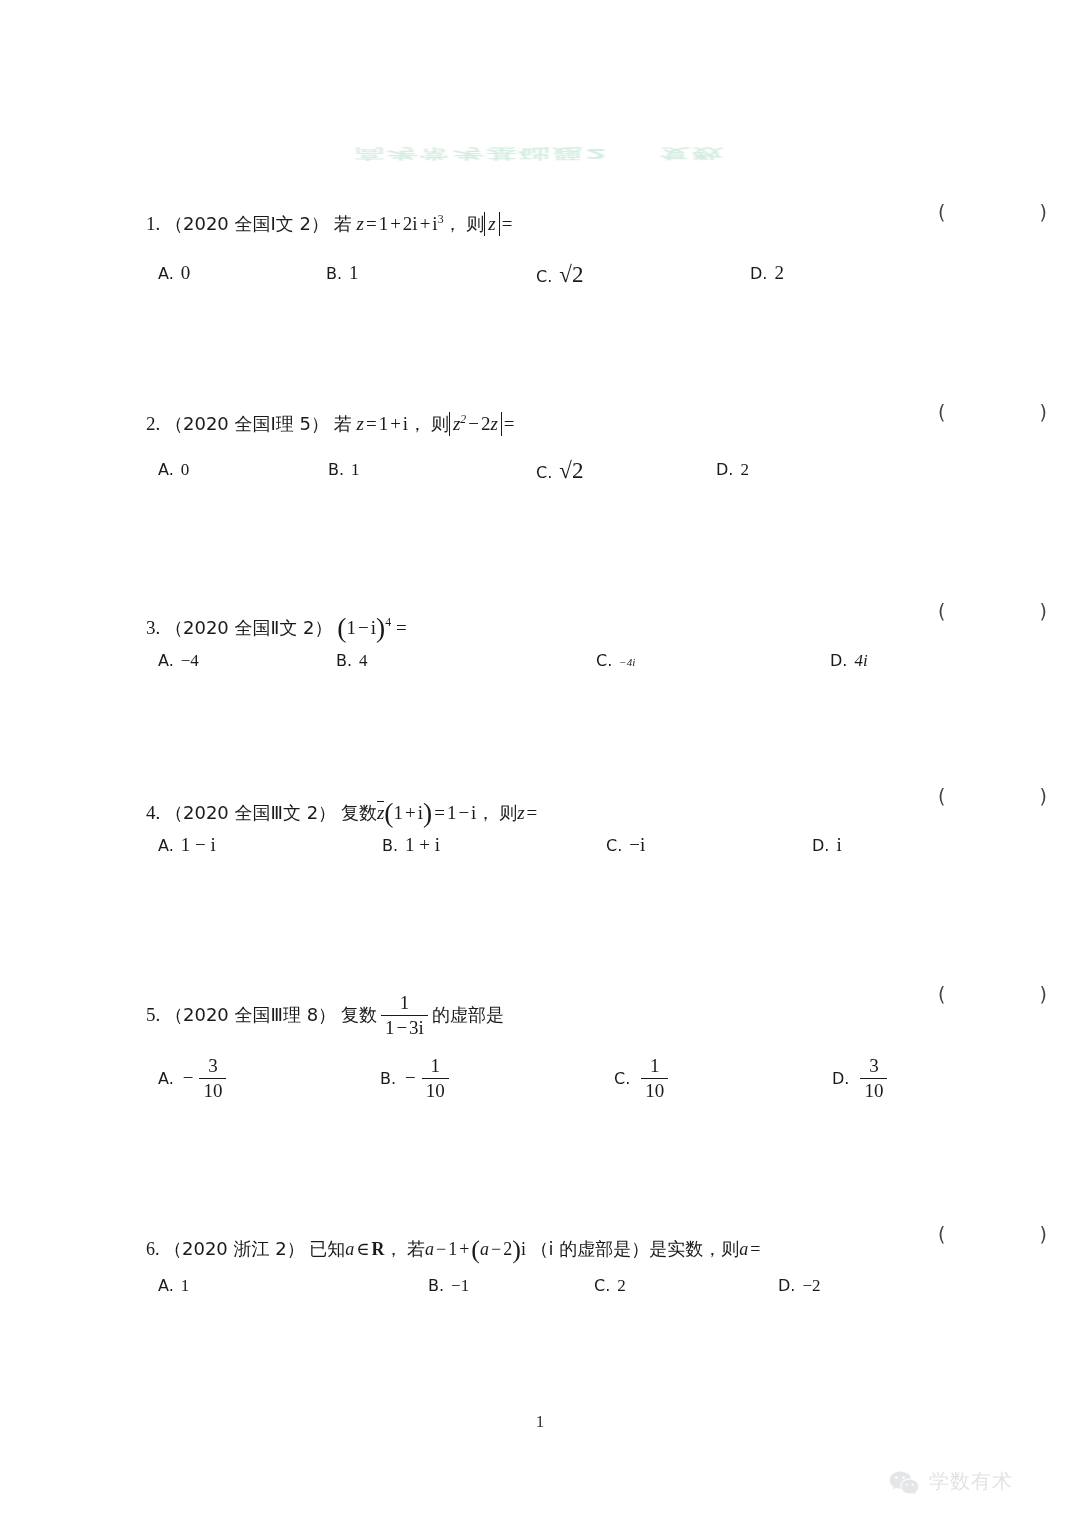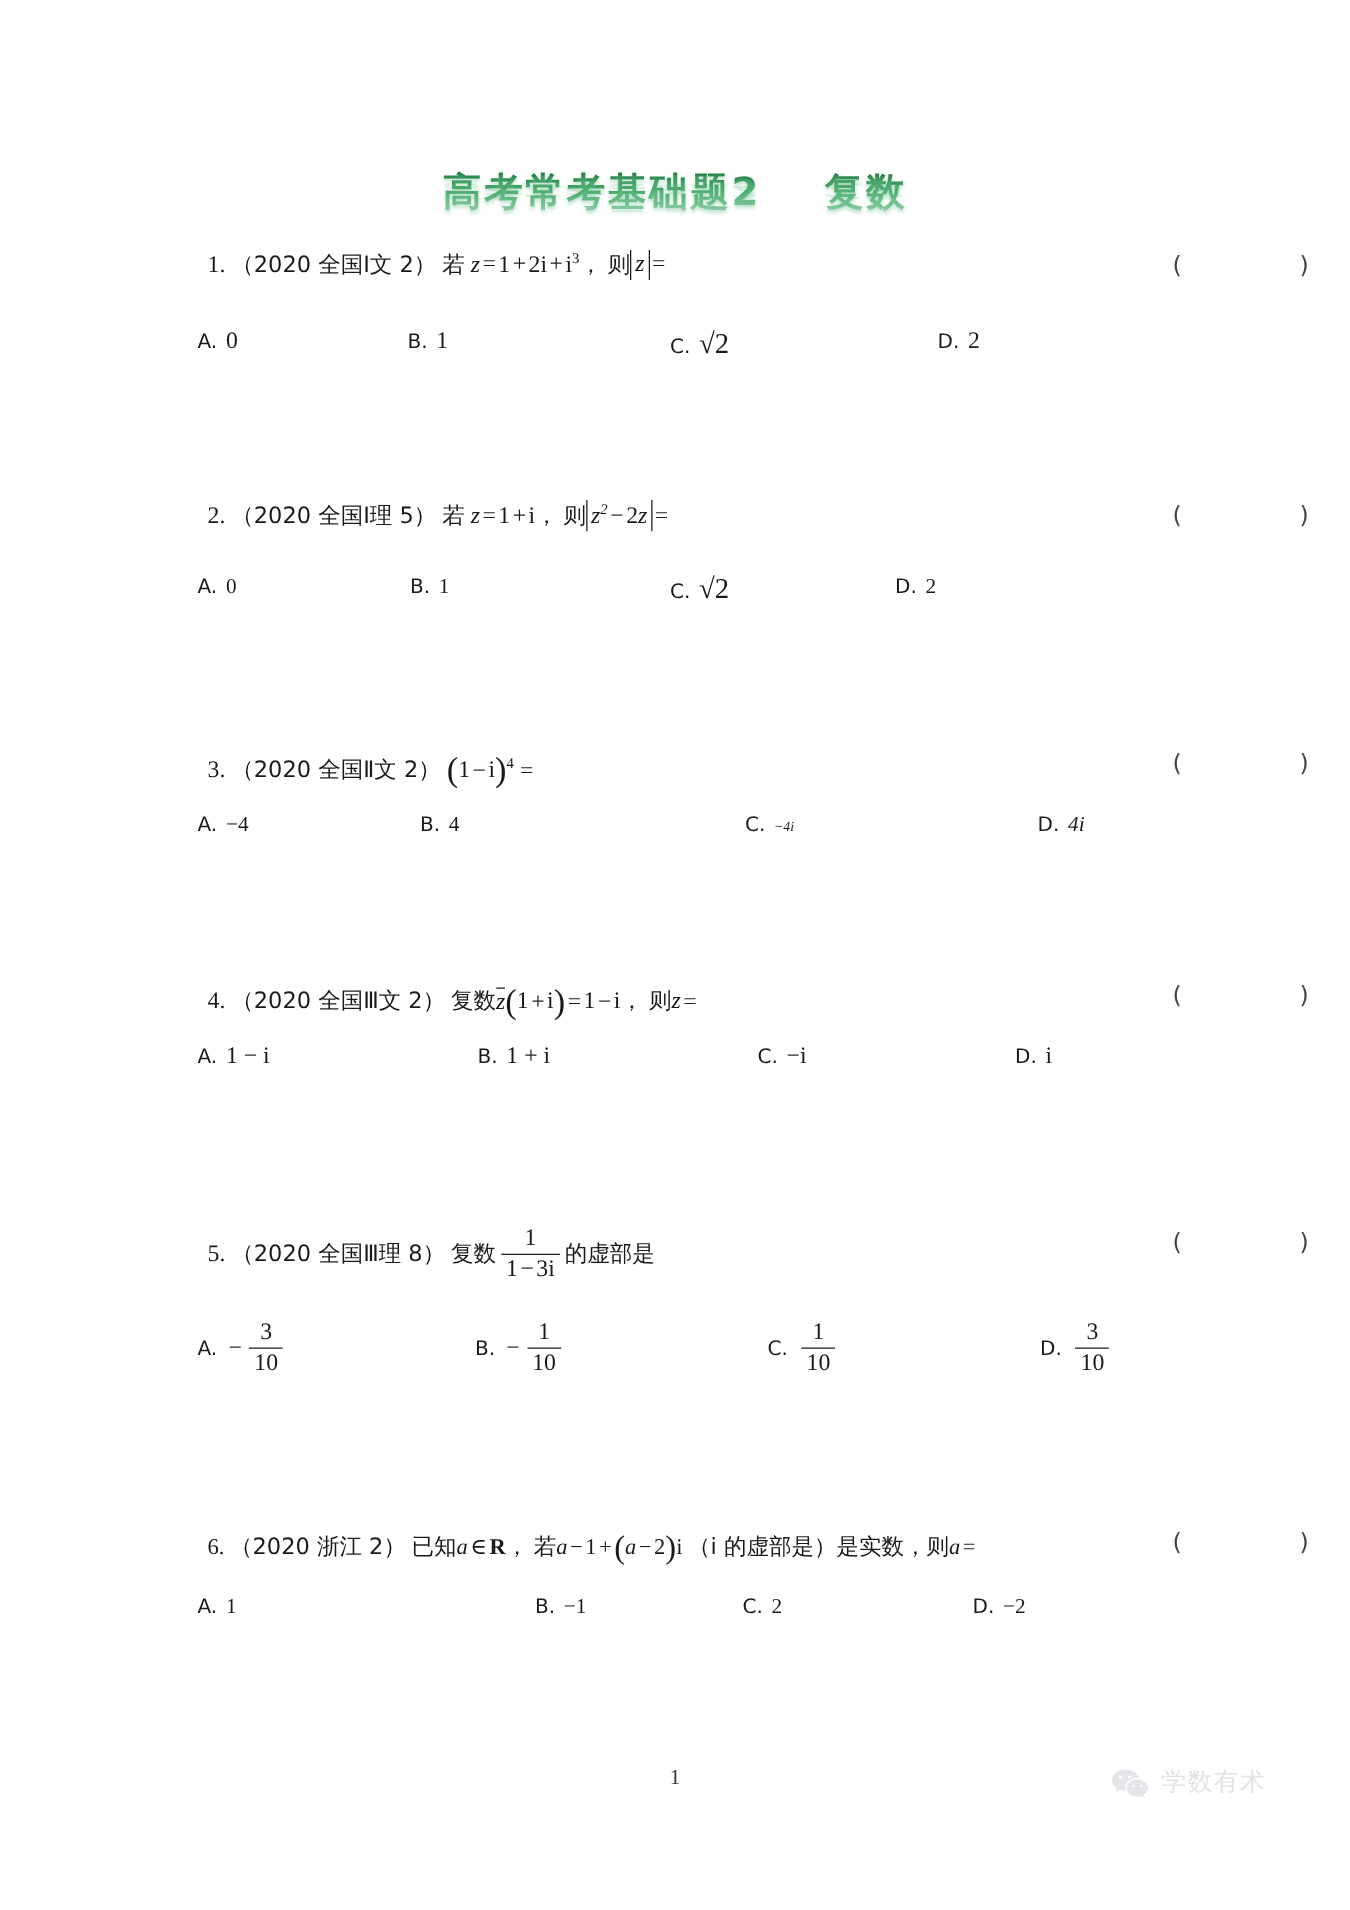--- a/index.html
+++ b/index.html
@@ -57,24 +57,25 @@
     filter: blur(1.1px);
     white-space: pre;
     pointer-events: none;
   }
 
   
   .q-block { position: absolute; left: 0; width: 1080px; }
 
   .q-stem {
     position: absolute;
-    left: 166px;
+    left: 146px;
     font-size: 19px;
     line-height: 1.2;
     white-space: nowrap;
+    margin-top: 12px;
   }
   .q-num { font-family: "Liberation Serif", serif; }
   .cn { font-family: "DejaVu Sans", "Liberation Sans", sans-serif; font-size: 18px; }
   .mi { font-style: italic; font-family: "Liberation Serif", serif; }
   .mn { font-family: "Liberation Serif", serif; font-style: normal; }
   .op { padding: 0 2px; }
   sup.exp { font-size: 0.62em; vertical-align: super; font-style: italic; }
   sup.expn { font-size: 0.62em; vertical-align: super; font-style: normal; }
 
   .conj {
@@ -158,21 +159,21 @@
     left: 0;
     width: 1080px;
     text-align: center;
     font-size: 17px;
     color: #333;
     font-family: "Liberation Serif", serif;
   }
 
   .watermark {
     position: absolute;
-    top: 1412px;
+    top: 1468px;
     left: 888px;
     display: flex;
     align-items: center;
     gap: 9px;
     opacity: 0.42;
     justify-content: space-between;
   }
   .wechat-icon { width: 32px; height: 26px; display: block; }
   .watermark-text {
     font-family: "DejaVu Sans", "Liberation Sans", sans-serif;
@@ -181,21 +182,20 @@
     letter-spacing: 1px;
     white-space: nowrap;
   }
 </style>
 </head>
 <body>
 
 <div class="page">
 
   <div class="doc-title-shadow">高考常考基础题2    复数</div>
-  <div class="doc-title">高考常考基础题2    复数</div>
 
   <div class="q-block">
     <div class="q-stem" style="top:200px;">
       <span class="q-num">1.</span>
       <span class="cn">（2020 全国Ⅰ文 2）</span>
       <span class="cn">若</span>
       <span class="mi">z</span><span class="op">=</span><span class="mn">1</span><span class="op">+</span><span class="mn">2</span><span class="mn">i</span><span class="op">+</span><span class="mn">i</span><sup class="expn">3</sup><span class="cn">，</span>
       <span class="cn">则</span><span class="abs-bar"><span class="mi">z</span></span><span class="op">=</span>
     </div>
     <div class="ans-bracket" style="top:201px;">(    )</div>

